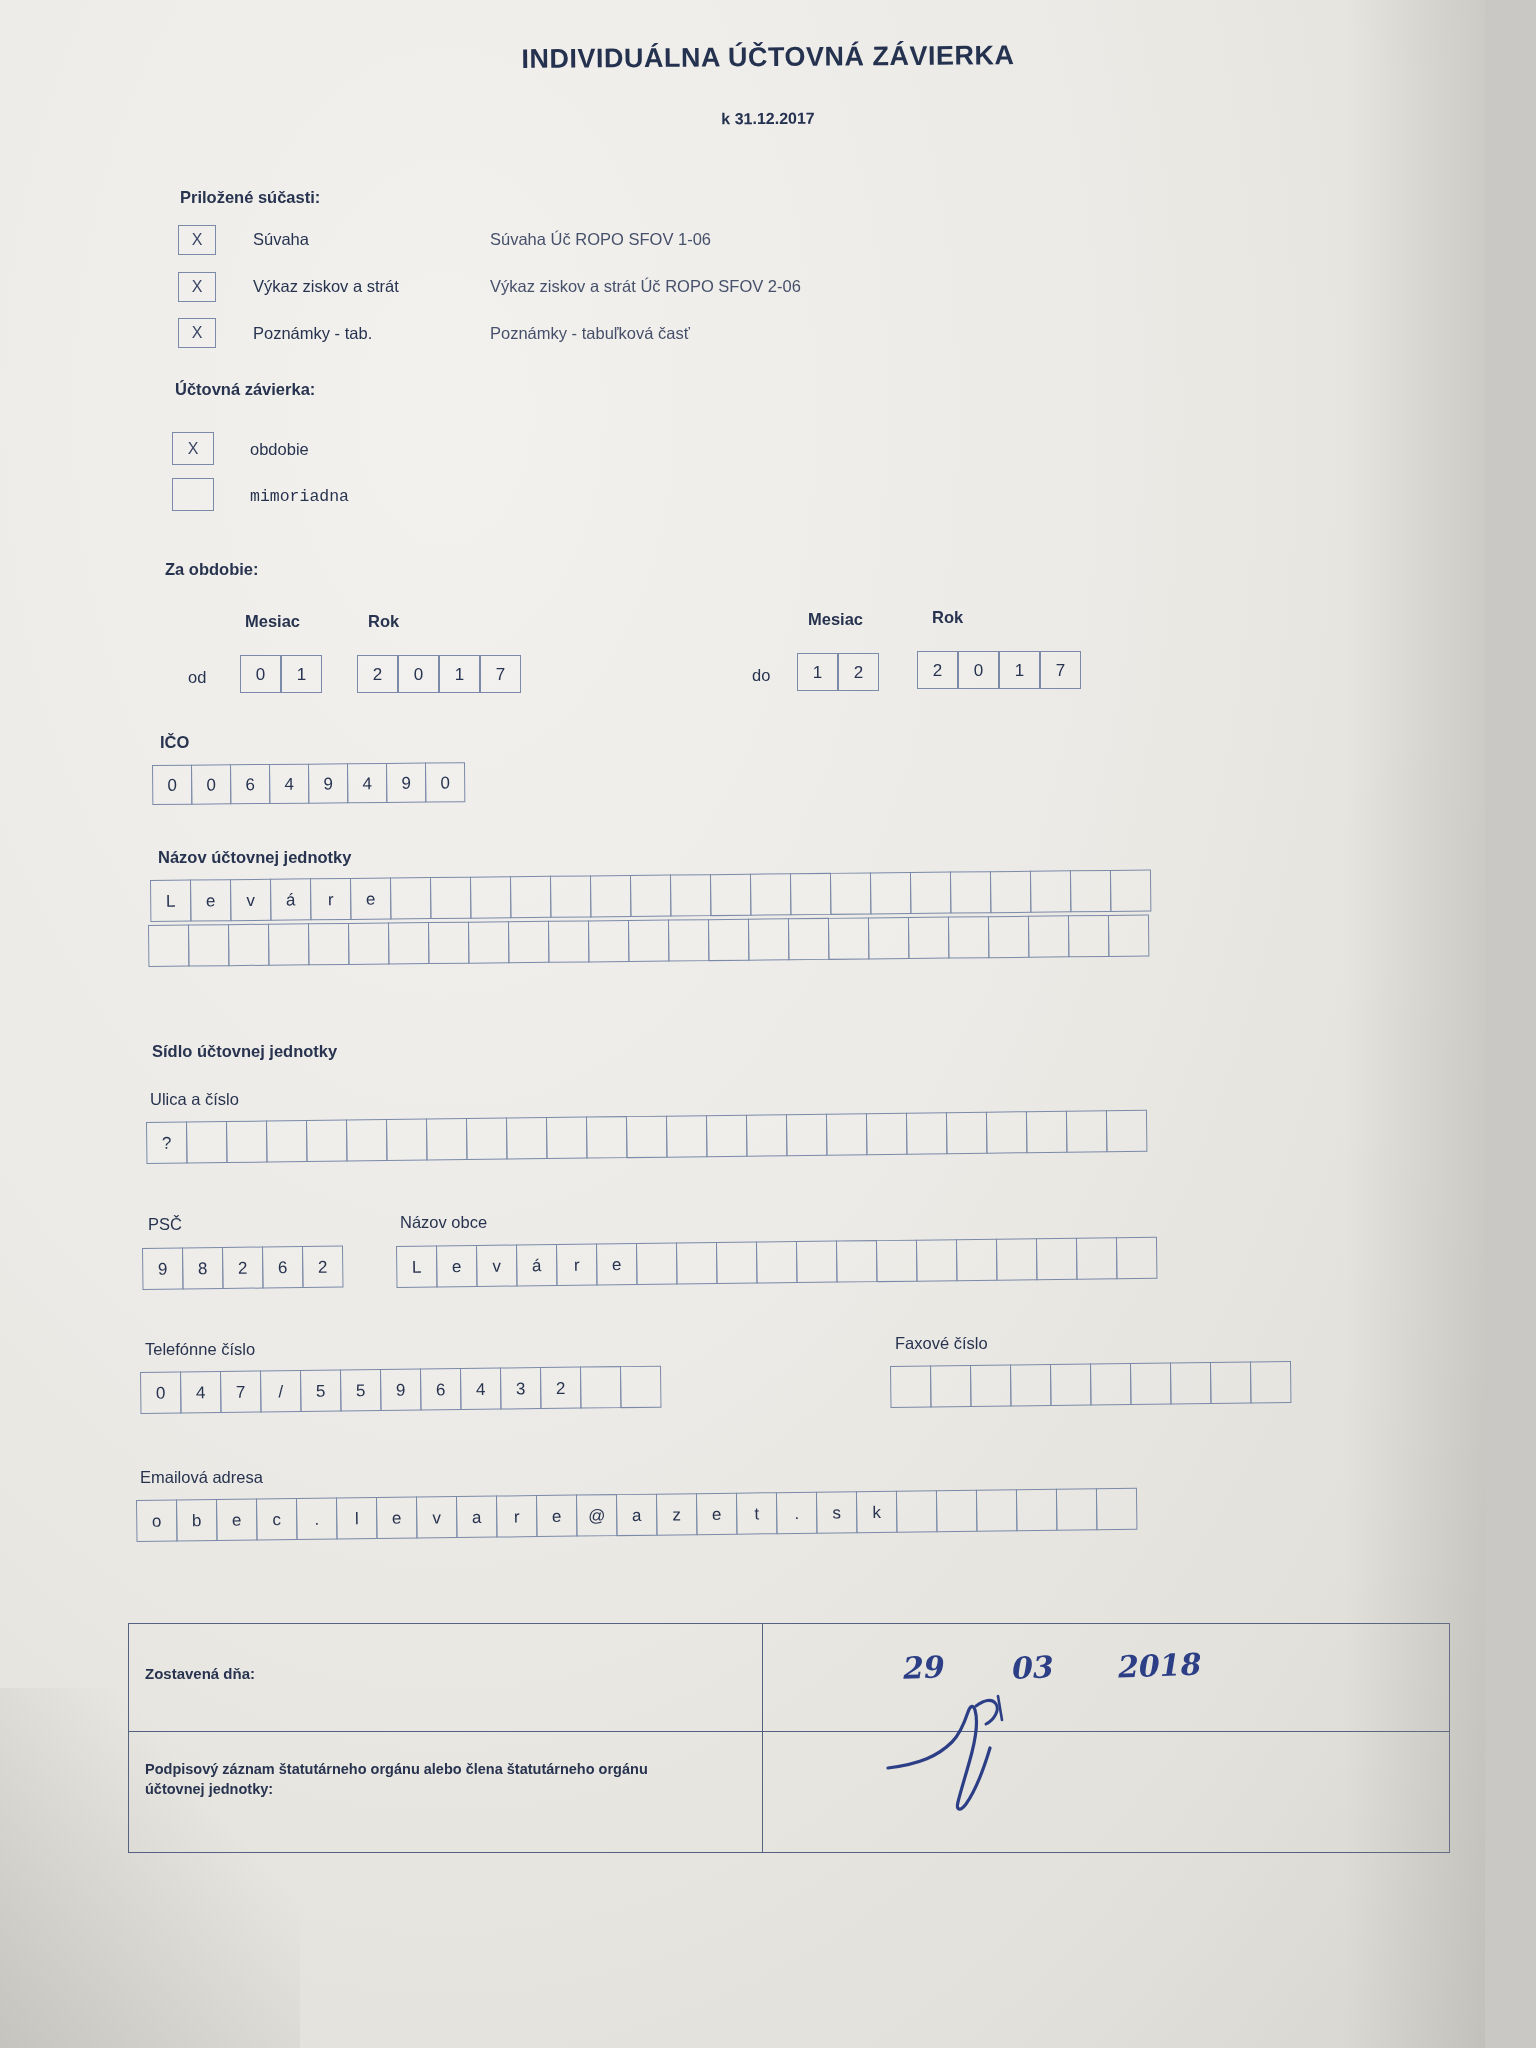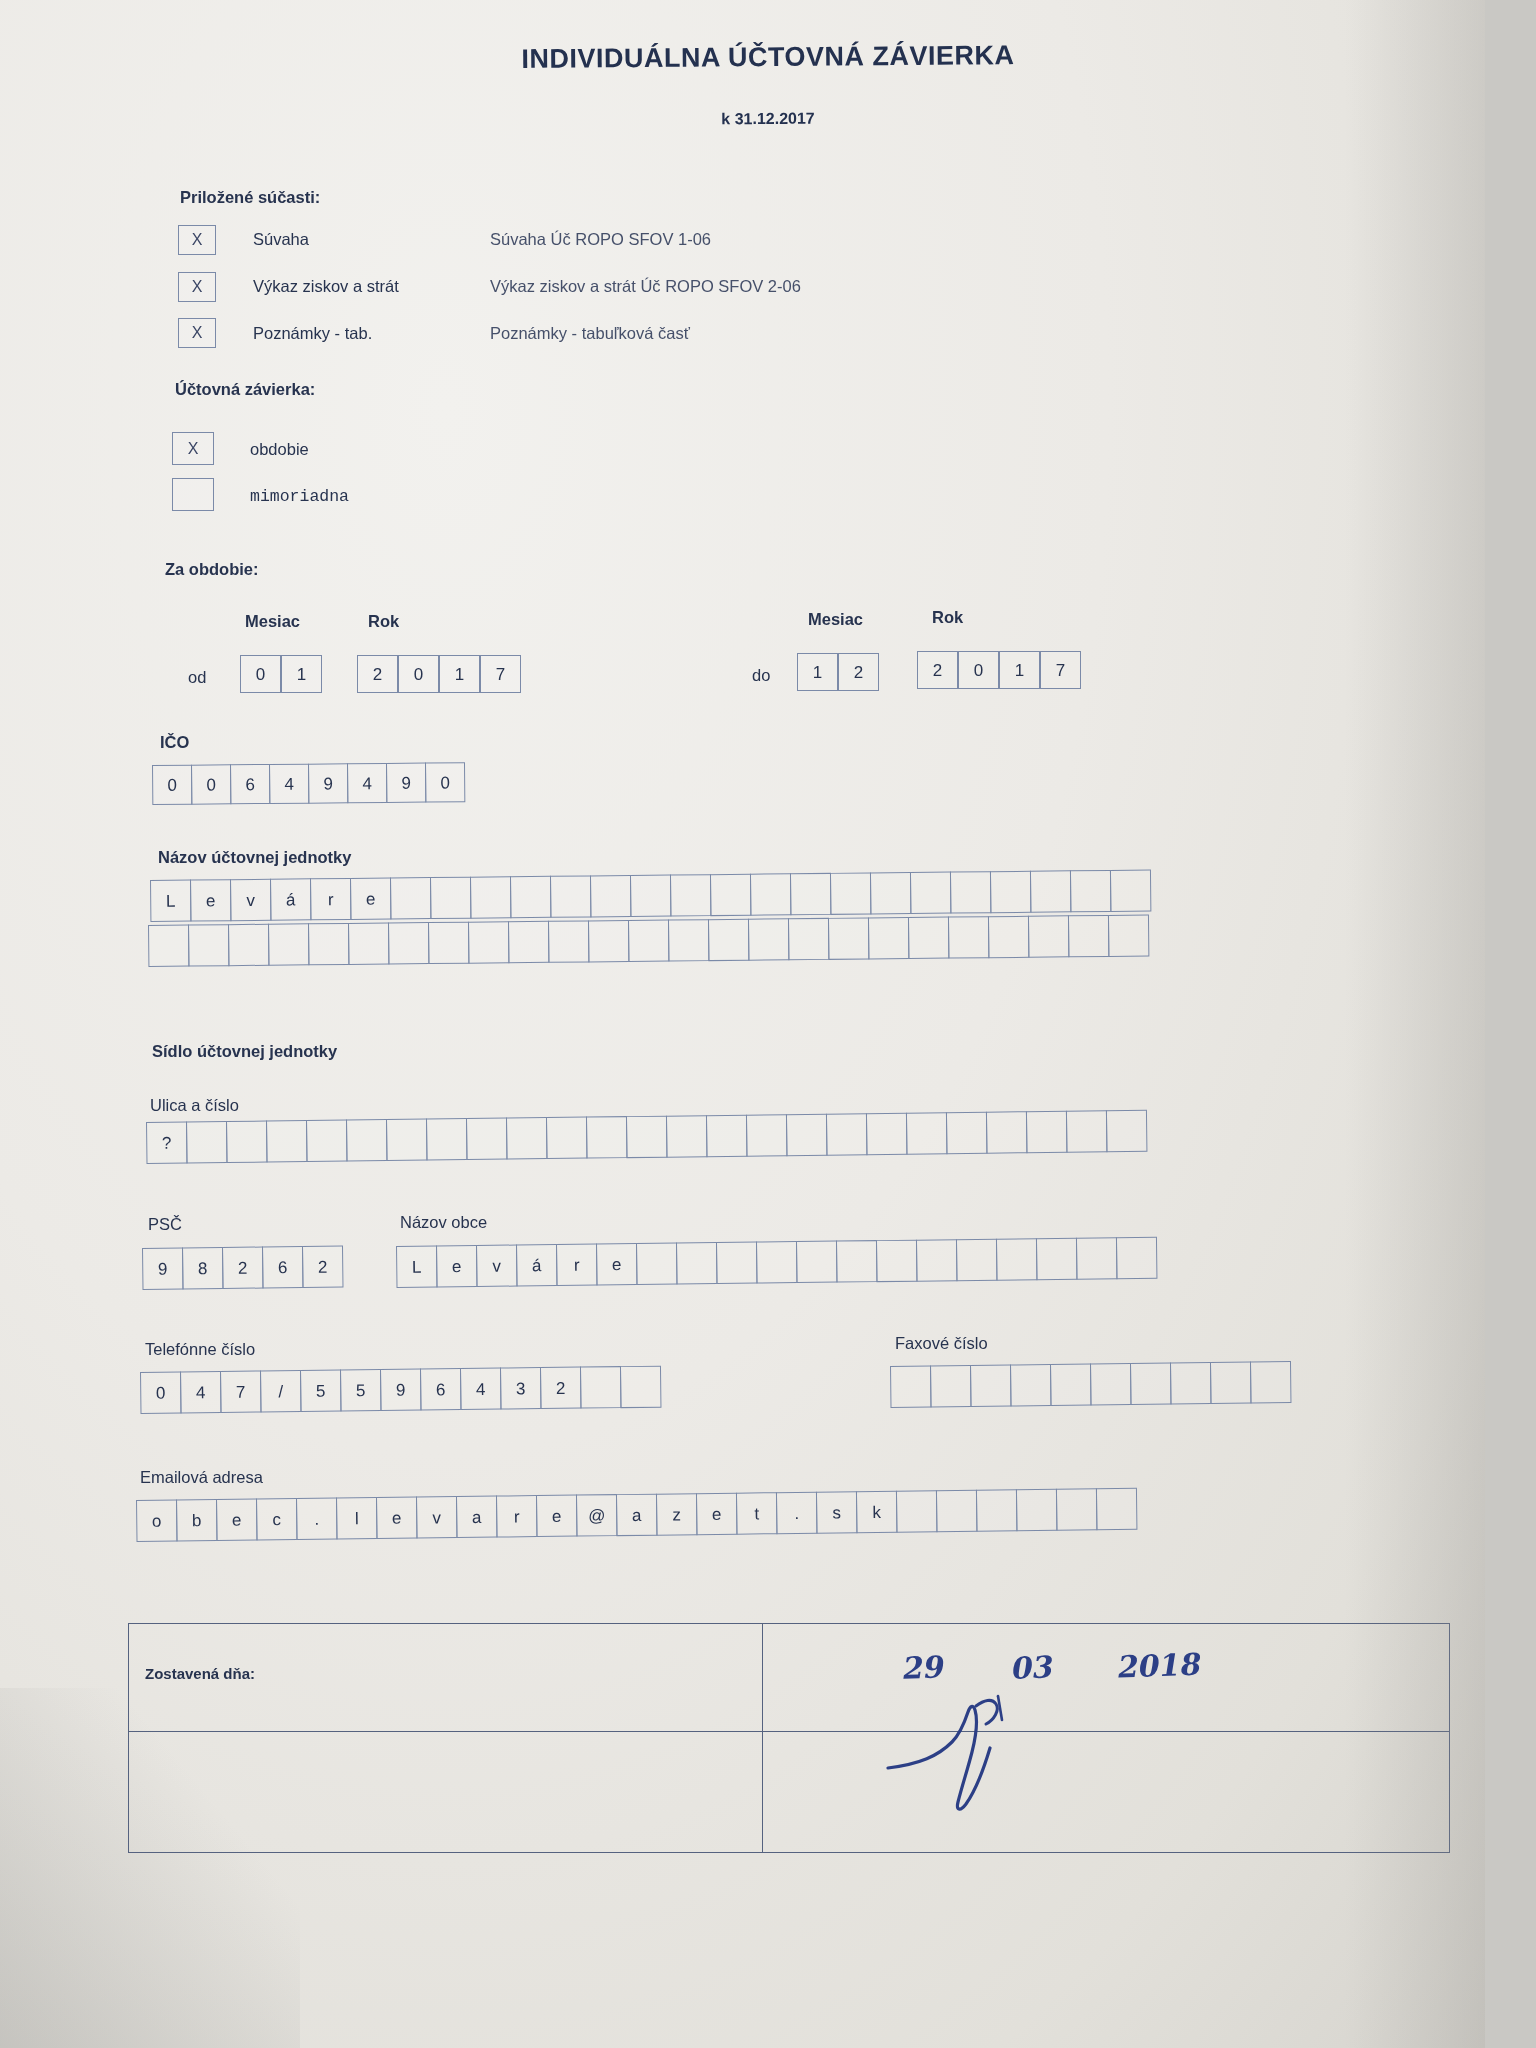--- a/index.html
+++ b/index.html
@@ -248,21 +248,21 @@
         <div class="cell" style="left: 720px; width: 41px; height: 42px;"></div>
         <div class="cell" style="left: 760px; width: 41px; height: 42px;"></div>
         <div class="cell" style="left: 800px; width: 41px; height: 42px;"></div>
         <div class="cell" style="left: 840px; width: 41px; height: 42px;"></div>
         <div class="cell" style="left: 880px; width: 41px; height: 42px;"></div>
         <div class="cell" style="left: 920px; width: 41px; height: 42px;"></div>
         <div class="cell" style="left: 960px; width: 41px; height: 42px;"></div>
       </div>
 
     <div class="lbl b" style="left:152px; top:1042px;">Sídlo účtovnej jednotky</div>
-    <div class="lbl" style="left:150px; top:1090px;margin-top:6px;">Ulica a číslo</div>
+    <div class="lbl" style="left:150px; top:1090px;">Ulica a číslo</div>
     <div id="street-row" class="row-boxes" style="left: 146px; top: 1122px; transform-origin: left top; transform: rotate(-0.7deg);">
         <div class="cell" style="left: 0px; width: 41px; height: 42px;">?</div>
         <div class="cell" style="left: 40px; width: 41px; height: 42px;"></div>
         <div class="cell" style="left: 80px; width: 41px; height: 42px;"></div>
         <div class="cell" style="left: 120px; width: 41px; height: 42px;"></div>
         <div class="cell" style="left: 160px; width: 41px; height: 42px;"></div>
         <div class="cell" style="left: 200px; width: 41px; height: 42px;"></div>
         <div class="cell" style="left: 240px; width: 41px; height: 42px;"></div>
         <div class="cell" style="left: 280px; width: 41px; height: 42px;"></div>
         <div class="cell" style="left: 320px; width: 41px; height: 42px;"></div>
@@ -377,20 +377,21 @@
     <div class="frame" style="left:128px; top:1623px; width:1322px; height:230px;"></div>
     <div class="frameline" style="left:128px; top:1731px; width:1322px; height:1px;"></div>
     <div class="frameline" style="left:762px; top:1623px; width:1px; height:230px;"></div>
 
     <div class="lbl b sm" style="left:145px; top:1665px;">Zostavená dňa:</div>
 
     <div class="hand" style="left:903px; top:1650px;">29</div>
     <div class="hand" style="left:1012px; top:1650px;">03</div>
     <div class="hand" style="left:1118px; top:1648px;">2018</div>
 
+    <div class="lbl b sm" style="left:145px; top:1760px; width:560px; white-space:normal; line-height:1.35; font-size:14.5px;">Podpisový záznam štatutárneho orgánu alebo člena štatutárneho orgánu účtovnej jednotky:</div>
 
     <svg class="sig" viewBox="0 0 200 130">
       <path d="M8 78 C 40 74, 58 66, 72 52 C 80 44, 84 34, 88 22 C 90 16, 93 14, 95 20 C 98 30, 96 46, 92 62 C 88 78, 82 96, 78 112 C 76 120, 80 122, 86 114 C 96 100, 104 78, 110 58" fill="none" stroke="#2c3f86" stroke-width="3.2" stroke-linecap="round"></path>
       <path d="M96 16 C 104 10, 112 8, 116 14 C 120 20, 114 30, 106 34" fill="none" stroke="#2c3f86" stroke-width="3" stroke-linecap="round"></path>
       <path d="M118 6 L 122 30" fill="none" stroke="#2c3f86" stroke-width="2.6" stroke-linecap="round"></path>
     </svg>
 
   </div>
 </div>
 

